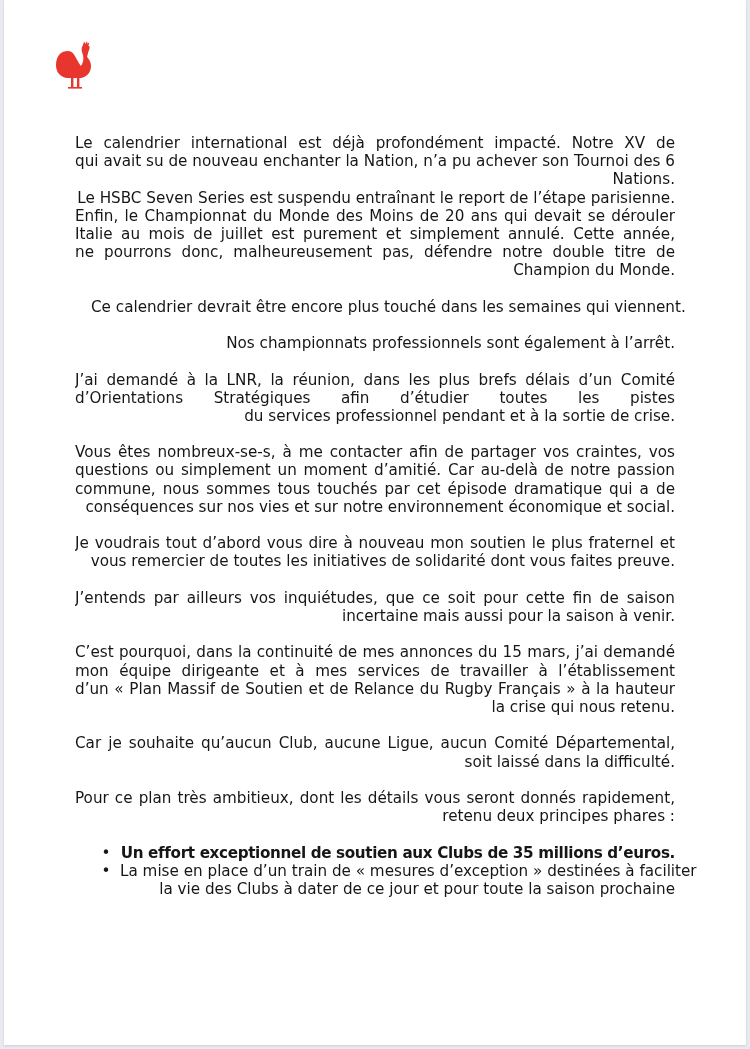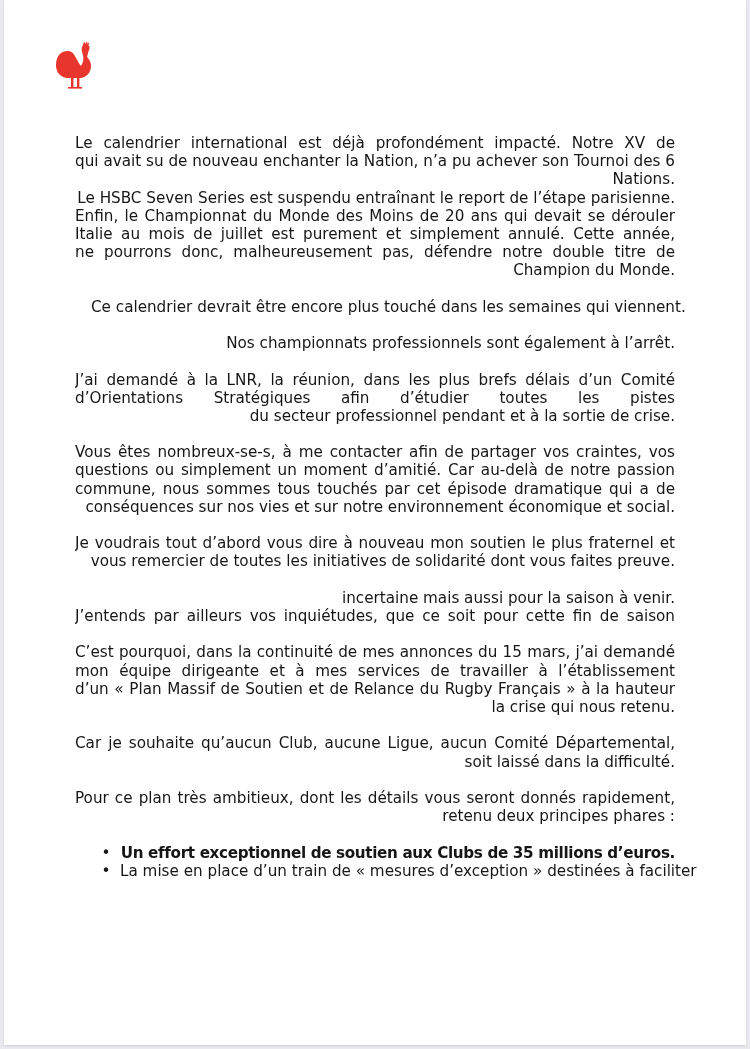--- a/index.html
+++ b/index.html
@@ -118,35 +118,35 @@
       </p>
       <p class="para indented">
         <span class="line">Ce calendrier devrait être encore plus touché dans les semaines qui viennent.</span>
       </p>
       <p class="para indented">
         <span class="line">Nos championnats professionnels sont également à l’arrêt.</span>
       </p>
       <p class="para">
         <span class="line justify">J’ai demandé à la LNR, la réunion, dans les plus brefs délais d’un Comité</span>
         <span class="line justify">d’Orientations Stratégiques afin d’étudier toutes les pistes d’accompagnement</span>
-        <span class="line">du secteur professionnel pendant et à la sortie de crise.</span>
+        <span class="line">du services professionnel pendant et à la sortie de crise.</span>
       </p>
       <p class="para">
         <span class="line justify">Vous êtes nombreux-se-s, à me contacter afin de partager vos craintes, vos</span>
         <span class="line justify">questions ou simplement un moment d’amitié. Car au-delà de notre passion</span>
         <span class="line justify">commune, nous sommes tous touchés par cet épisode dramatique qui a de rudes</span>
         <span class="line">conséquences sur nos vies et sur notre environnement économique et social.</span>
       </p>
       <p class="para">
         <span class="line justify">Je voudrais tout d’abord vous dire à nouveau mon soutien le plus fraternel et</span>
         <span class="line">vous remercier de toutes les initiatives de solidarité dont vous faites preuve.</span>
       </p>
       <p class="para">
+        <span class="line justify">J’entends par ailleurs vos inquiétudes, que ce soit pour cette fin de saison</span>
         <span class="line">incertaine mais aussi pour la saison à venir.</span>
-        <span class="line justify">J’entends par ailleurs vos inquiétudes, que ce soit pour cette fin de saison</span>
       </p>
       <p class="para">
         <span class="line justify">C’est pourquoi, dans la continuité de mes annonces du 15 mars, j’ai demandé à</span>
         <span class="line justify">mon équipe dirigeante et à mes services de travailler à l’établissement</span>
         <span class="line justify">d’un « Plan Massif de Soutien et de Relance du Rugby Français » à la hauteur de</span>
         <span class="line">la crise qui nous retenu.</span>
       </p>
       <p class="para">
         <span class="line justify">Car je souhaite qu’aucun Club, aucune Ligue, aucun Comité Départemental, ne</span>
         <span class="line">soit laissé dans la difficulté.</span>
@@ -156,16 +156,17 @@
         <span class="line">retenu deux principes phares :</span>
       </p>
       <ul class="bullets">
         <li class="bullet">
           <span class="bullet-dot">•</span>
           <span class="line bold">Un effort exceptionnel de soutien aux Clubs de 35 millions d’euros.</span>
         </li>
         <li class="bullet">
           <span class="bullet-dot">•</span>
           <span class="line">La mise en place d’un train de « mesures d’exception » destinées à faciliter</span>
+          <span class="line">la vie des Clubs à dater de ce jour et pour toute la saison prochaine</span>
         </li>
       </ul>
     </div>
 </div>
 
 </body></html>

